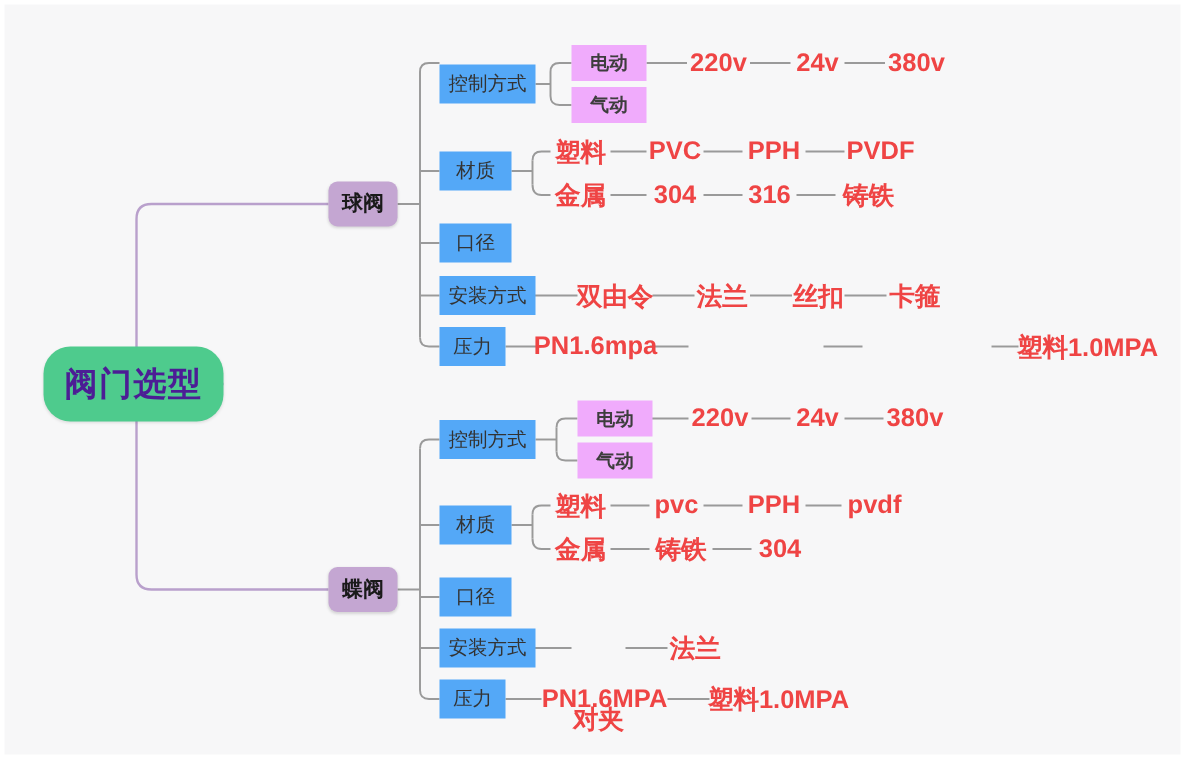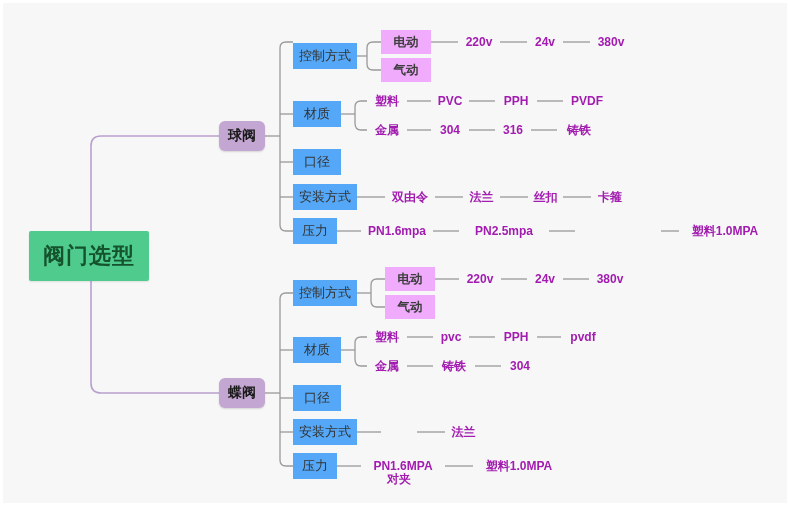--- a/index.html
+++ b/index.html
@@ -23,22 +23,22 @@
   }
   .node{
     position:absolute;
     display:flex;align-items:center;justify-content:center;
     box-sizing:border-box;
     white-space:nowrap;
     z-index:3;
   }
   .root{
     background:#4ecb8d;
-    color:#14532d;
-    border-radius:2px;
+    color:#4c1d95;
+    border-radius:18px;
     font-size:22px;
     font-weight:700;
     letter-spacing:1px;
     box-shadow:0 1px 2px rgba(0,0,0,.10);
   }
   .branch{
     background:#c4a6d2;
     color:#1a1a1a;
     border-radius:6px;
     font-size:14px;
@@ -51,22 +51,22 @@
     font-size:13px;
     font-weight:400;
   }
   .leafbox{
     background:#f0abfc;
     color:#3d3d3d;
     font-size:12.5px;
     font-weight:700;
   }
   .plain{
-    color:#a21caf;
-    font-size:12px;
+    color:#ef4444;
+    font-size:17px;
     font-weight:700;
     background:transparent;
     text-align:right;
   }
 </style>
 </head>
 <body>
 
 <div id="canvas">
 
@@ -192,21 +192,20 @@
   <div class="node topic" style="left:290px;top:146px;width:48px;height:26px;">口径</div>
 
   <div class="node topic" style="left:290px;top:181px;width:64px;height:26px;">安装方式</div>
   <div class="node plain" style="left:382px;top:182px;width:50px;height:24px;">双由令</div>
   <div class="node plain" style="left:460px;top:182px;width:37px;height:24px;">法兰</div>
   <div class="node plain" style="left:525px;top:182px;width:35px;height:24px;">丝扣</div>
   <div class="node plain" style="left:588px;top:182px;width:38px;height:24px;">卡箍</div>
 
   <div class="node topic" style="left:290px;top:215px;width:44px;height:26px;">压力</div>
   <div class="node plain" style="left:358px;top:216px;width:72px;height:24px;">PN1.6mpa</div>
-  <div class="node plain" style="left:456px;top:216px;width:90px;height:24px;">PN2.5mpa</div>
   <div class="node plain" style="left:676px;top:216px;width:92px;height:24px;">塑料1.0MPA</div>
 
   <div class="node branch" style="left:216px;top:375px;width:46px;height:30px;">蝶阀</div>
 
   <div class="node topic" style="left:290px;top:277px;width:64px;height:26px;">控制方式</div>
   <div class="node leafbox" style="left:382px;top:264px;width:50px;height:24px;">电动</div>
   <div class="node plain" style="left:456px;top:264px;width:42px;height:24px;">220v</div>
   <div class="node plain" style="left:524px;top:264px;width:36px;height:24px;">24v</div>
   <div class="node plain" style="left:586px;top:264px;width:42px;height:24px;">380v</div>
   <div class="node leafbox" style="left:382px;top:292px;width:50px;height:24px;">气动</div>

